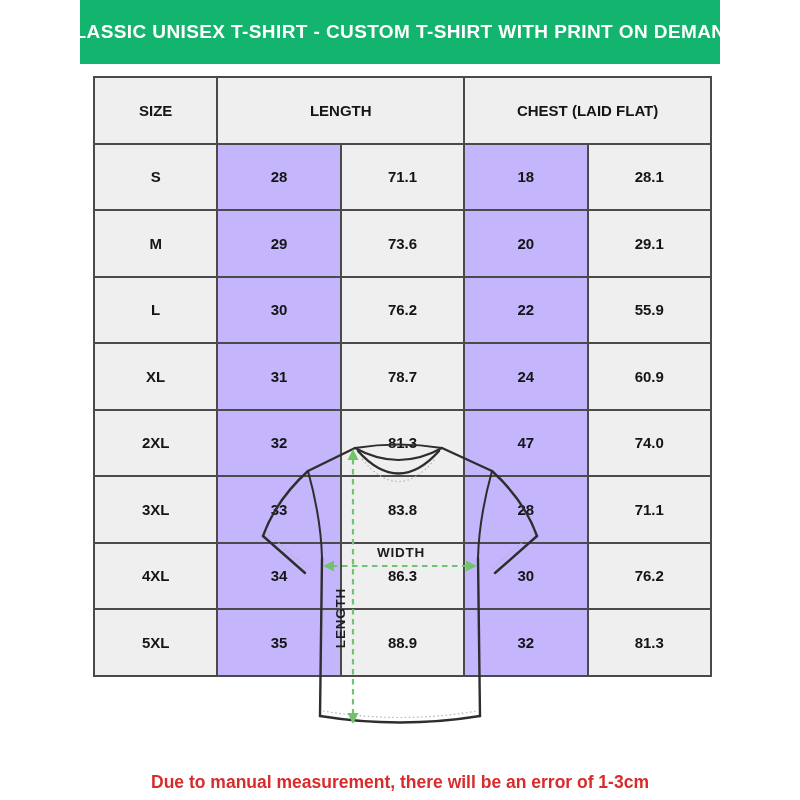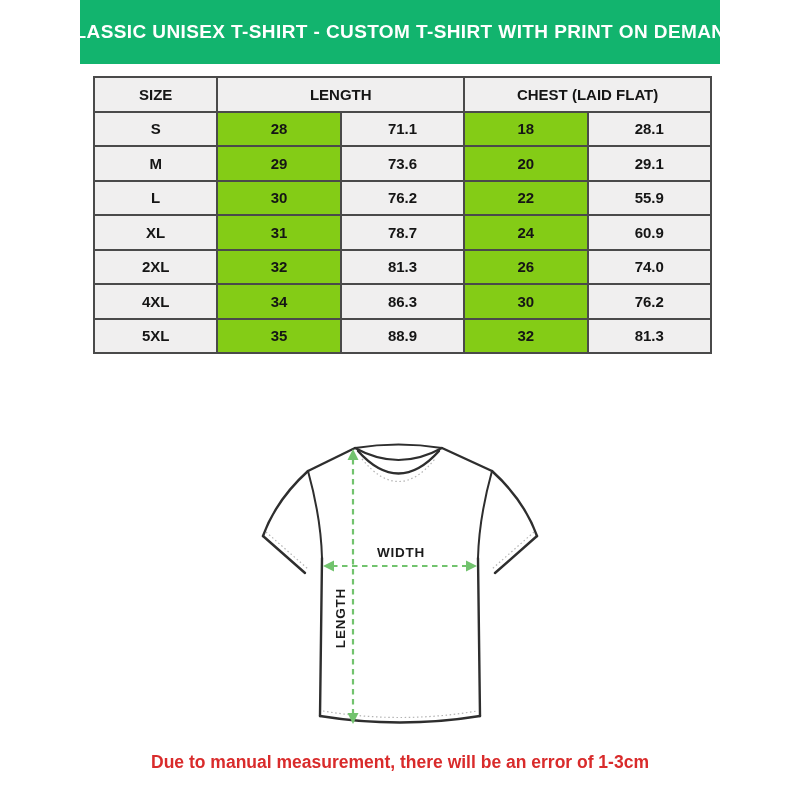--- a/index.html
+++ b/index.html
@@ -21,41 +21,41 @@
   }
 
   
   table.size-table{
     position:absolute;left:93px;top:76px;width:619px;
     border-collapse:collapse;table-layout:fixed;
     border:2px solid #3a3a3a;
   }
   table.size-table th, table.size-table td{
     border:2px solid #4a4a4a;
-    height:32.5px;padding:0;
+    height:32.5px;padding:16px;
     text-align:center;vertical-align:middle;
     font-size:15px;font-weight:bold;color:#151515;
   }
   table.size-table thead th{background:#f0efef;}
   .cell-gray{background:#f0efef;}
-  .cell-white{background:#84cc16;margin-top:31px;}
+  .cell-white{background:#c4b5fd;margin-top:31px;}
 
   
   svg.shirt{position:absolute;left:250px;top:428px;}
   .outline{fill:none;stroke:#2e2e2e;stroke-width:2.4;stroke-linejoin:round;stroke-linecap:round;}
   .outline-thin{fill:none;stroke:#2e2e2e;stroke-width:2;stroke-linecap:round;}
   .stitch{fill:none;stroke:#b3b3b3;stroke-width:1.2;stroke-dasharray:1.5,2.6;}
   .dim-line{fill:none;stroke:#72c36e;stroke-width:2.2;stroke-dasharray:5.5,4.5;}
   .dim-head{fill:#72c36e;stroke:none;}
   .dim-label{font-family:"Liberation Sans",sans-serif;font-size:13.5px;font-weight:bold;
              fill:#1c1c1c;letter-spacing:.8px;}
 
   
   .note{
-    position:absolute;left:0;top:752px;width:800px;
+    position:absolute;left:0;top:772px;width:800px;
     text-align:center;color:#d92b2b;font-size:17.5px;font-weight:bold;
   }
 </style>
 </head>
 <body>
 
 <div class="page">
 
   <header class="banner">
     <span class="title">CLASSIC UNISEX T-SHIRT - CUSTOM T-SHIRT WITH PRINT ON DEMAND</span>
@@ -102,22 +102,29 @@
         <td class="cell-gray">XL</td>
         <td class="cell-white">31</td>
         <td class="cell-gray">78.7</td>
         <td class="cell-white">24</td>
         <td class="cell-gray">60.9</td>
       </tr>
       <tr>
         <td class="cell-gray">2XL</td>
         <td class="cell-white">32</td>
         <td class="cell-gray">81.3</td>
-        <td class="cell-white">26</td>
+        <td class="cell-white">47</td>
         <td class="cell-gray">74.0</td>
+      </tr>
+      <tr>
+        <td class="cell-gray">3XL</td>
+        <td class="cell-white">33</td>
+        <td class="cell-gray">83.8</td>
+        <td class="cell-white">28</td>
+        <td class="cell-gray">71.1</td>
       </tr>
       <tr>
         <td class="cell-gray">4XL</td>
         <td class="cell-white">34</td>
         <td class="cell-gray">86.3</td>
         <td class="cell-white">30</td>
         <td class="cell-gray">76.2</td>
       </tr>
       <tr>
         <td class="cell-gray">5XL</td>

